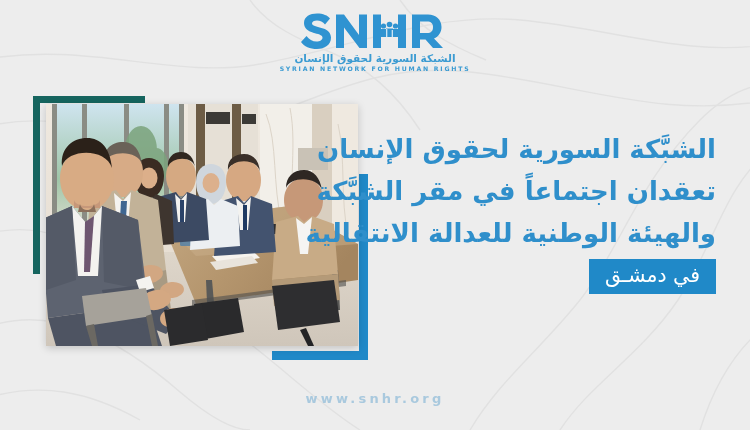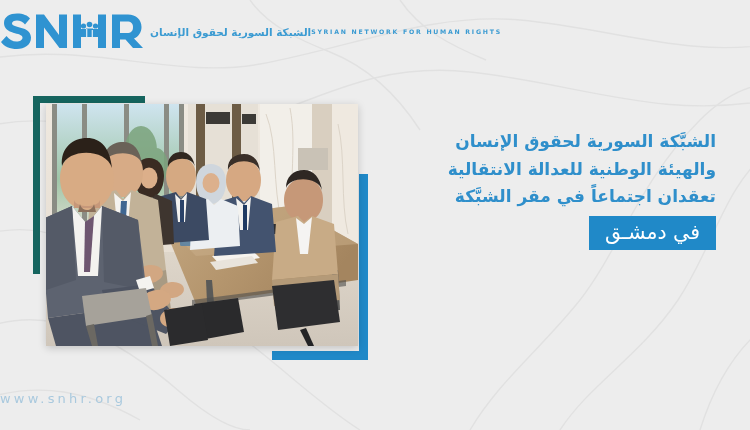--- a/index.html
+++ b/index.html
@@ -29,20 +29,21 @@
     pointer-events: none;
   }
 
   
   .logo-block {
     position: absolute;
     top: 12px;
     left: 0;
     right: 0;
     display: flex;
+    flex-direction: column;
     align-items: center;
     direction: ltr;
   }
   .logo-mark {
     display: block;
   }
   .logo-ar {
     margin-top: 1px;
     font-size: 10.5px;
     font-weight: 700;
@@ -99,21 +100,21 @@
   
   .headline {
     position: absolute;
     right: 34px;
     top: 128px;
     width: 380px;
     text-align: right;
     direction: rtl;
   }
   .headline .line {
-    font-size: 17px;
+    font-size: 26px;
     font-weight: 700;
     color: #2f8fcb;
     line-height: 1.62;
     white-space: nowrap;
     letter-spacing: 0;
   }
   .headline .line-highlight {
     display: inline-block;
     margin-top: 5px;
     padding: 1px 16px 3px 16px;
@@ -124,23 +125,24 @@
     line-height: 1.5;
     white-space: nowrap;
   }
 
   
   .footer-url {
     position: absolute;
     left: 0;
     right: 0;
     top: 391px;
+    text-align: center;
     direction: ltr;
     font-size: 13px;
-    font-weight: 400;
+    font-weight: 700;
     color: #a9c9de;
     letter-spacing: 3.2px;
   }
 </style>
 </head>
 <body>
 
 <div class="card">
 
   <svg class="bg-texture" viewBox="0 0 750 430" preserveAspectRatio="none" aria-hidden="true">
@@ -371,20 +373,20 @@
       </g>
 
       <path d="M118,206 L156,200 L162,236 L124,242 Z" fill="#2b2b2d"></path>
 
       <rect x="0" y="0" width="312" height="242" fill="none"></rect>
     </svg>
   </div>
 
   <div class="headline">
     <div class="line">الشبَّكة السورية لحقوق الإنسان</div>
+    <div class="line">تعقدان اجتماعاً في مقر الشبَّكة</div>
     <div class="line">والهيئة الوطنية للعدالة الانتقالية</div>
-    <div class="line">تعقدان اجتماعاً في مقر الشبَّكة</div>
     <div><span class="line-highlight">في دمشـق</span></div>
   </div>
 
   <div class="footer-url">www.snhr.org</div>
 
 </div>
 
 </body></html>

